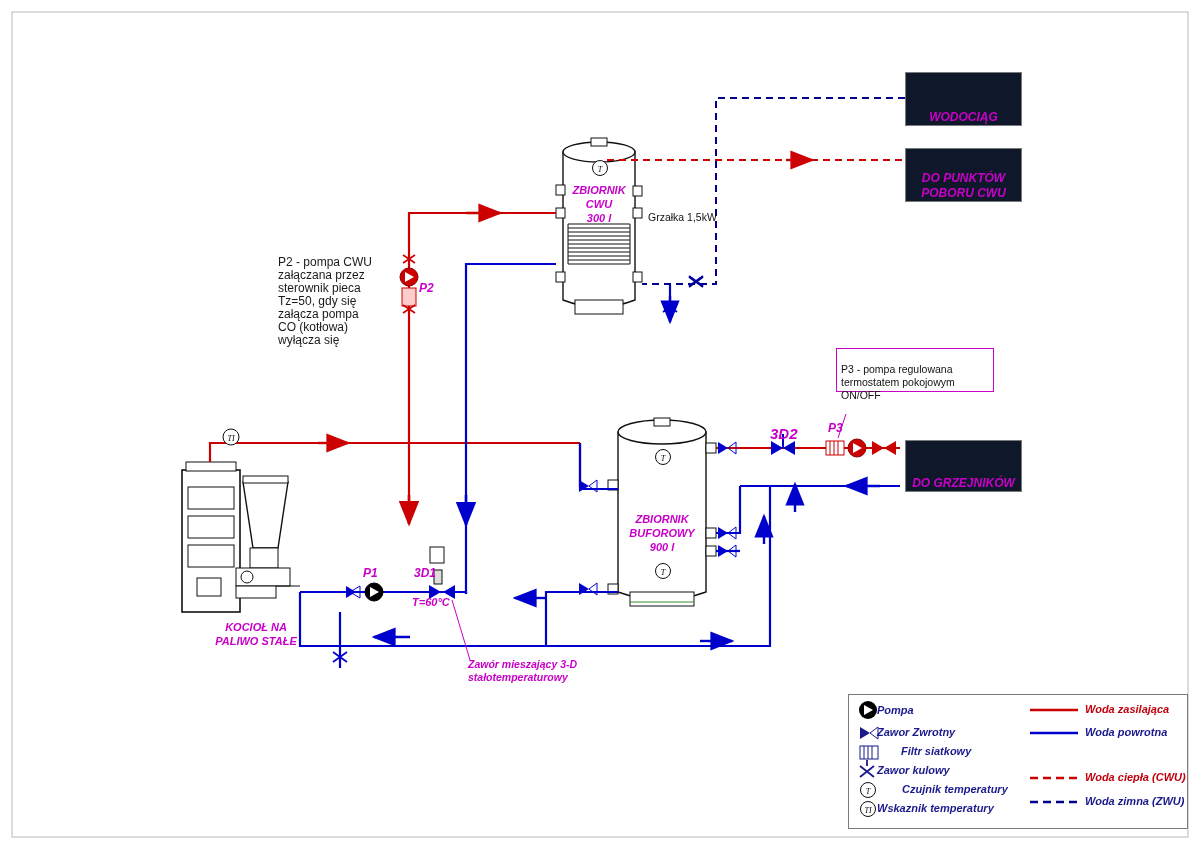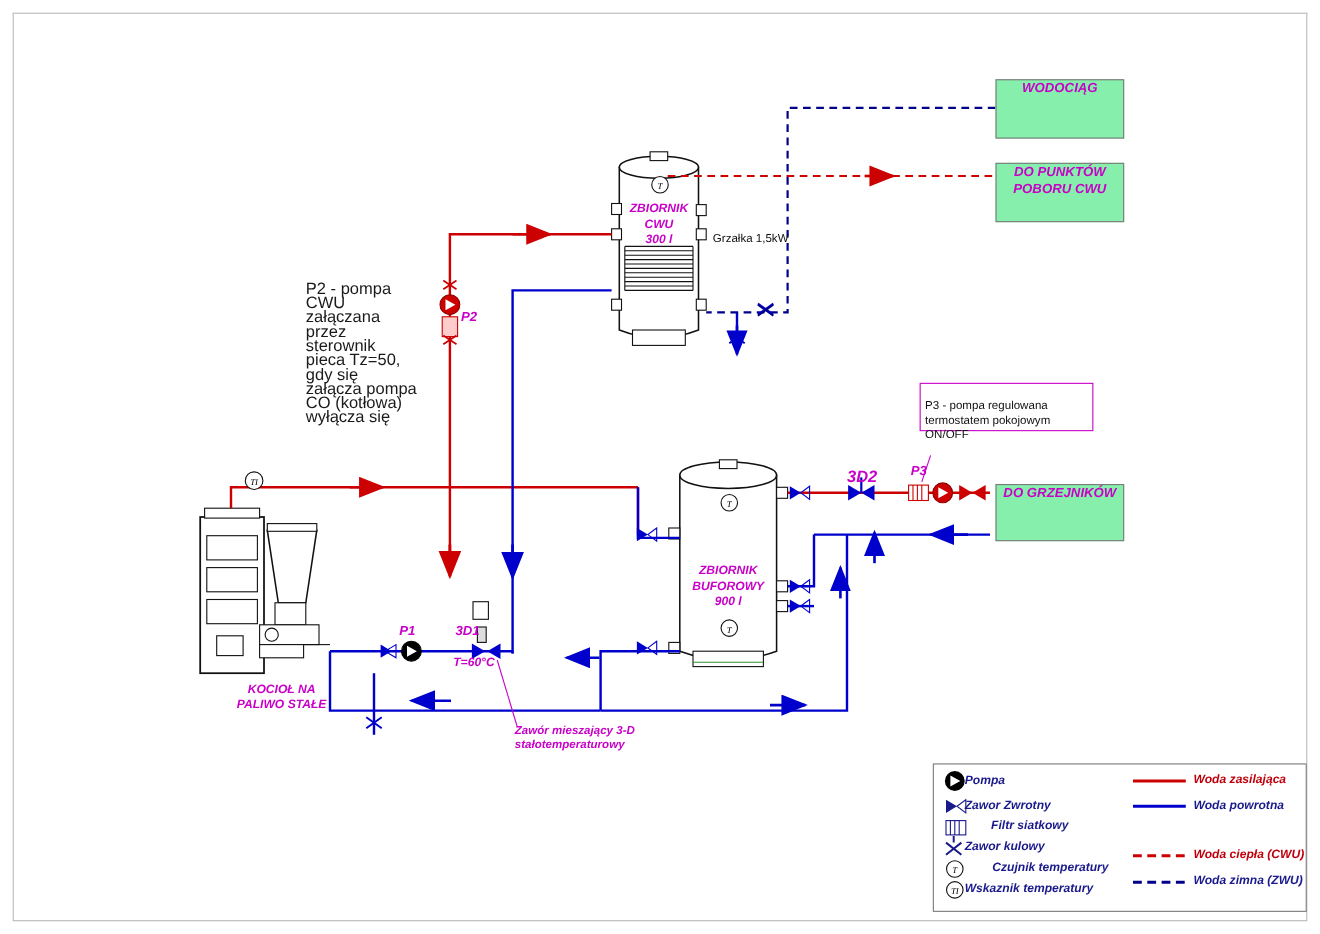--- a/index.html
+++ b/index.html
@@ -1,22 +1,22 @@
 <!DOCTYPE html>
 <html><head>
 <meta charset="utf-8">
 <style>
   html,body{margin:0;padding:0;background:#ffffff;}
   body{font-family:"Liberation Sans", sans-serif;}
   #stage{position:relative;width:1200px;height:849px;overflow:hidden;background:#fff;}
   .lbl{position:absolute;font-family:"Liberation Sans", sans-serif;}
   .magenta{color:#c800c8;font-style:italic;font-weight:bold;}
-  .box{position:absolute;border:1px solid #7a7a7a;background:#86efac;display:flex;align-items:flex-start;justify-content:center;text-align:center;}
+  .box{position:absolute;border:1px solid #7a7a7a;background:#0f172a;display:flex;align-items:flex-end;justify-content:center;text-align:center;}
   .boxtext{color:#c800c8;font-weight:bold;font-style:italic;font-size:12px;line-height:15px;}
-  .note{position:absolute;font-size:15px;color:#1a1a1a;line-height:13px;}
+  .note{position:absolute;font-size:12px;color:#1a1a1a;line-height:13px;}
   .notebox{position:absolute;border:1px solid #c800c8;background:#fff;font-size:10.5px;color:#111;line-height:13px;padding:14px 4px;box-sizing:border-box;}
   .legend{position:absolute;border:1px solid #7a7a7a;background:#fff;box-sizing:border-box;}
   .legend-item{position:absolute;font-size:11px;font-weight:bold;font-style:italic;color:#1a1a8c;}
   .legend-item.red{color:#c0000c;}
   .tank-label{position:absolute;text-align:center;color:#c800c8;font-weight:bold;font-style:italic;font-size:11px;line-height:14px;}
   svg{position:absolute;left:0;top:0;}
 </style>
 </head>
 <body>
 

